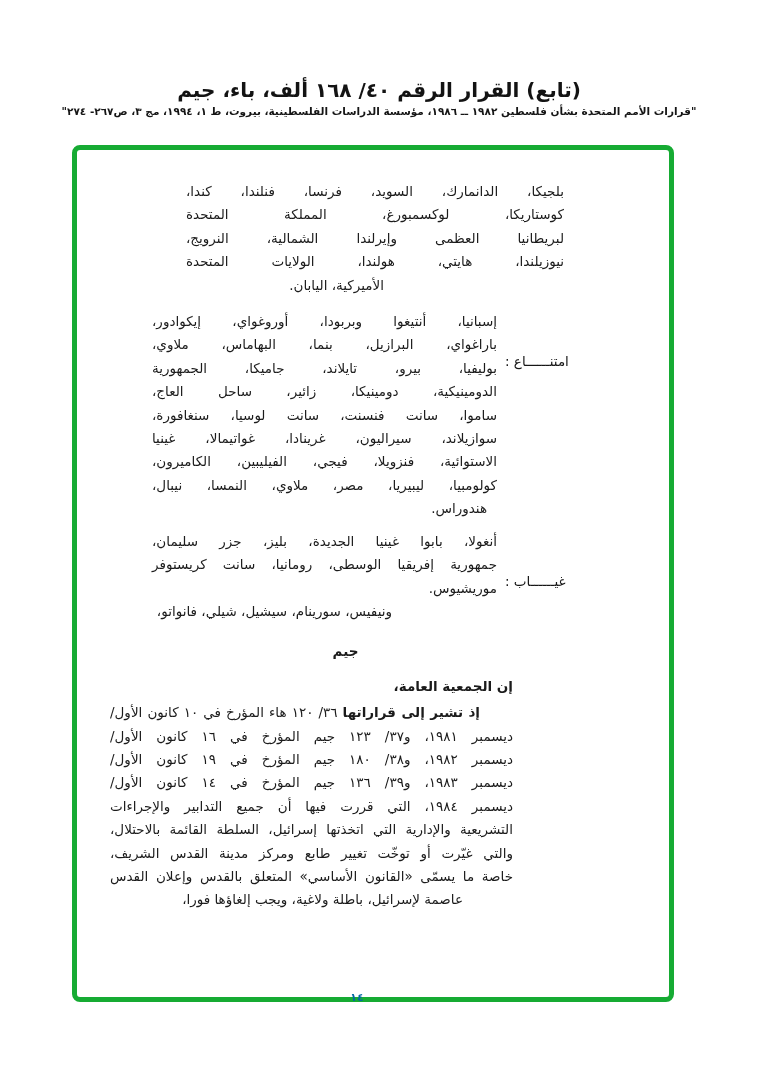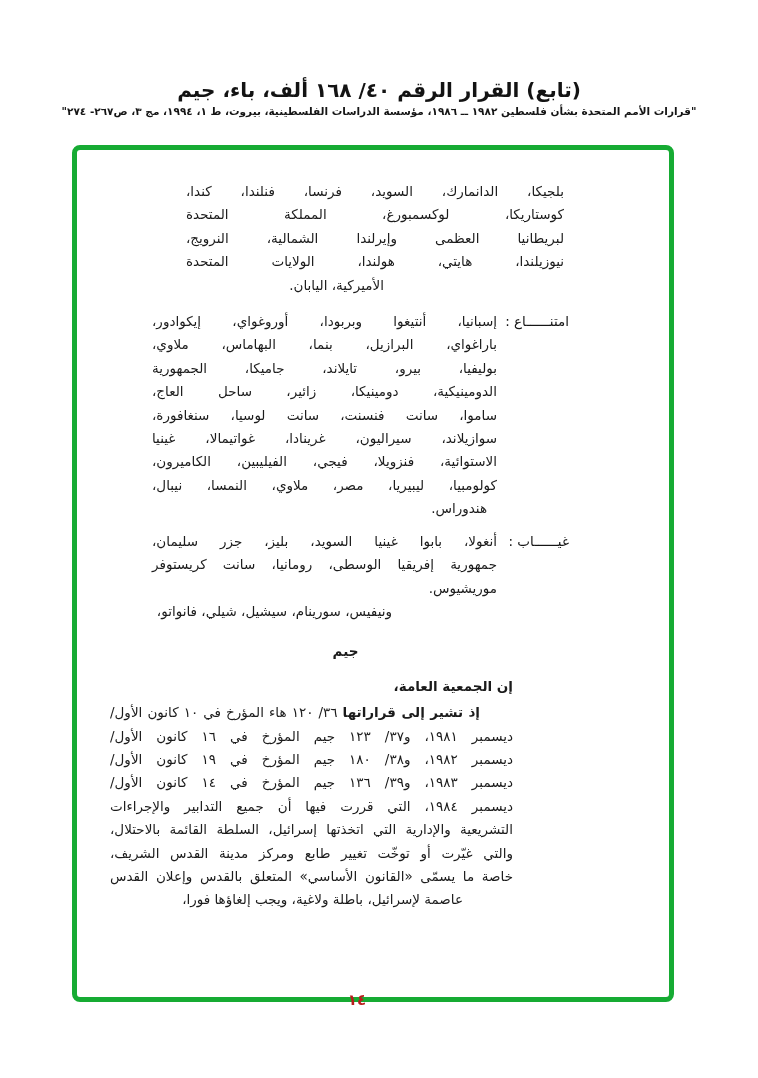--- a/index.html
+++ b/index.html
@@ -29,40 +29,40 @@
   .line{
     text-align:justify;text-align-last:justify;
     white-space:normal;
   }
   
   .cont-block{margin:0 105px 2px 0;width:378px;}
   .cont-block .line:last-child{text-align-last:right;padding-right:180px;box-sizing:border-box;}
   
   .vote-row{display:flex;margin:13px 100px 0 0;align-items:flex-start;}
   .vote-row.second{margin-top:9px;}
-  .vote-label{width:64px;flex:0 0 64px;margin-left:8px;white-space:nowrap;text-align:right;color:#161616;}
+  .vote-label{width:64px;flex:0 0 64px;margin-left:8px;white-space:nowrap;text-align:left;color:#161616;margin-top:40px;}
   .vote-lines{width:345px;flex:0 0 345px;}
   .vote-lines.abstain .line:last-child{text-align-last:right;padding-right:10px;box-sizing:border-box;}
   .vote-lines.absent  .line:last-child{text-align-last:right;padding-right:105px;box-sizing:border-box;}
   
   .section-heading{
     margin:17px 122px 0 0;width:403px;
     text-align:center;font-weight:bold;
   }
   .preamble-intro{
     margin:11px 156px 0 0;width:403px;
     text-align:right;font-weight:bold;
   }
   .para{margin:3px 156px 0 0;width:403px;}
   .para .line.first{padding-right:33px;box-sizing:border-box;}
   .para .lead{font-weight:bold;}
   .para-lines .line:last-child{text-align-last:right;padding-right:50px;box-sizing:border-box;}
   .page-number{
     position:absolute;top:991px;left:0;right:44px;
-    text-align:center;font-size:15px;font-weight:bold;color:#b91c1c;
+    text-align:center;font-size:11px;font-weight:bold;color:#0369a1;
   }
 </style>
 </head>
 <body>
 
 <div class="page-title">(تابع) القرار الرقم ٤٠/ ١٦٨ ألف، باء، جيم</div>
 
 <div class="citation-line">"قرارات الأمم المتحدة بشأن فلسطين ١٩٨٢ ــ ١٩٨٦، مؤسسة الدراسات الفلسطينية، بيروت، ط ١، ١٩٩٤، مج ٣، ص٢٦٧- ٢٧٤"</div>
 
 <div class="content-box">
@@ -86,21 +86,21 @@
         <div class="line">سوازيلاند، سيراليون، غرينادا، غواتيمالا، غينيا</div>
         <div class="line">الاستوائية، فنزويلا، فيجي، الفيليبين، الكاميرون،</div>
         <div class="line">كولومبيا، ليبيريا، مصر، ملاوي، النمسا، نيبال،</div>
         <div class="line">هندوراس.</div>
       </div>
   </div>
 
   <div class="vote-row second">
     <div class="vote-label">غيــــــاب :</div>
     <div class="vote-lines absent">
-        <div class="line">أنغولا، بابوا غينيا السويد، بليز، جزر سليمان،</div>
+        <div class="line">أنغولا، بابوا غينيا الجديدة، بليز، جزر سليمان،</div>
         <div class="line">جمهورية إفريقيا الوسطى، رومانيا، سانت كريستوفر</div>
         <div class="line">موريشيوس.</div>
         <div class="line">ونيفيس، سورينام، سيشيل، شيلي، فانواتو،</div>
       </div>
   </div>
 
   <div class="section-heading">جيم</div>
 
   <div class="preamble-intro">إن الجمعية العامة،</div>
 

